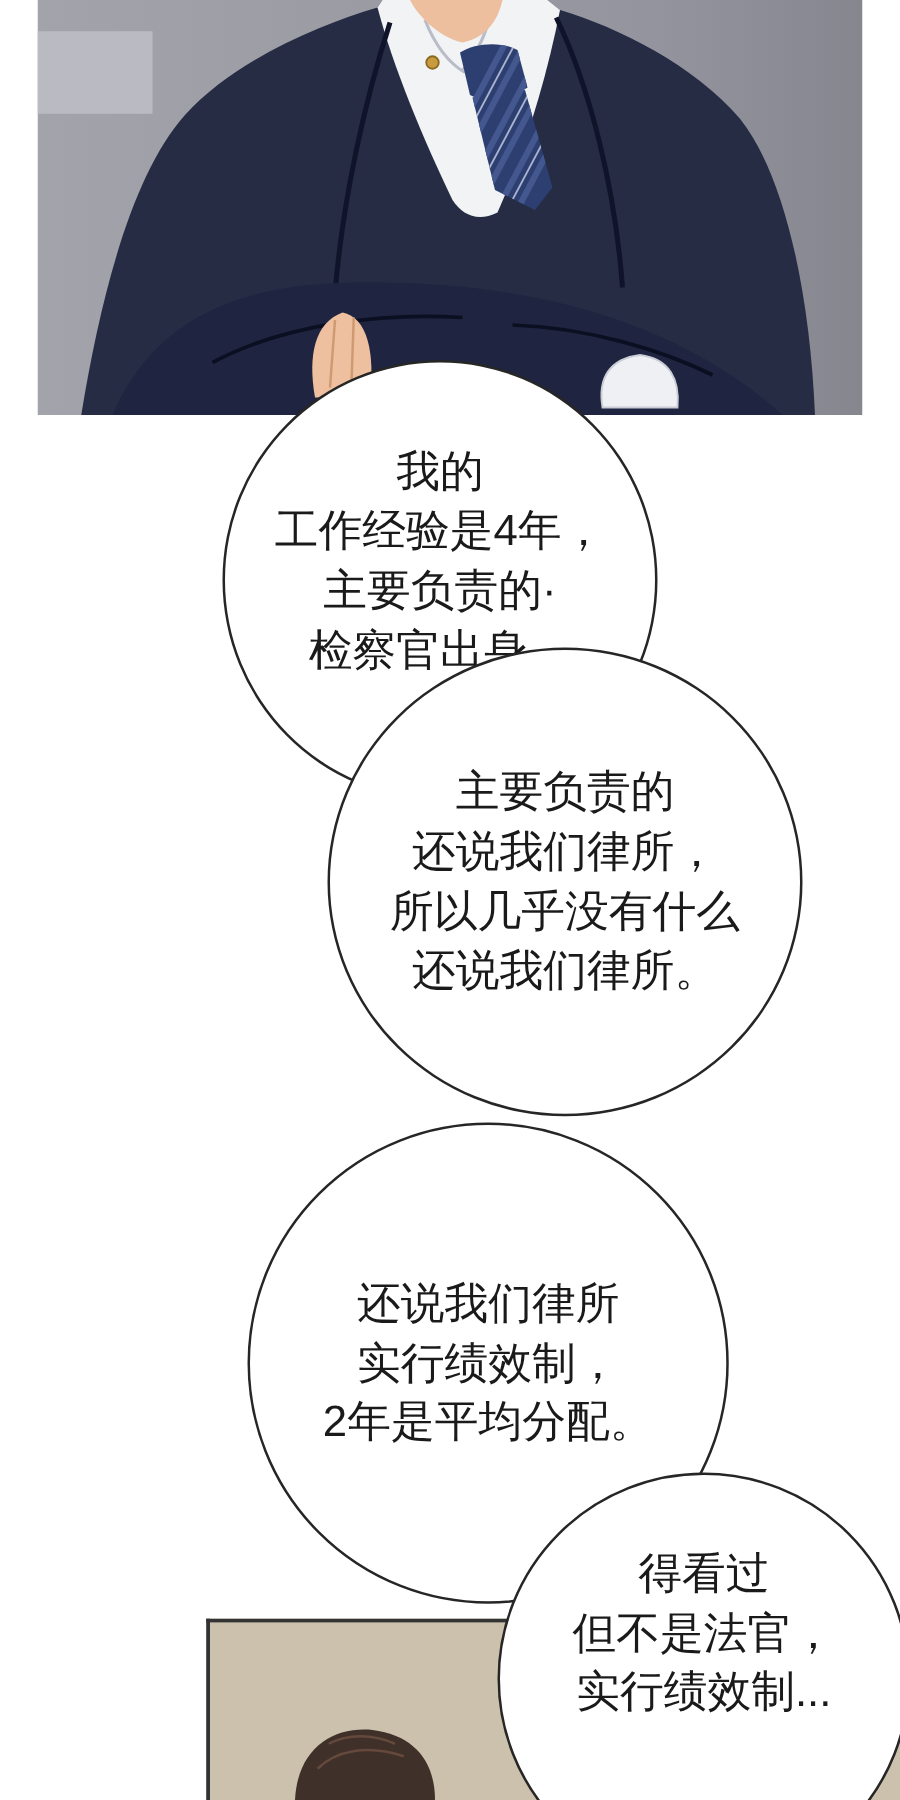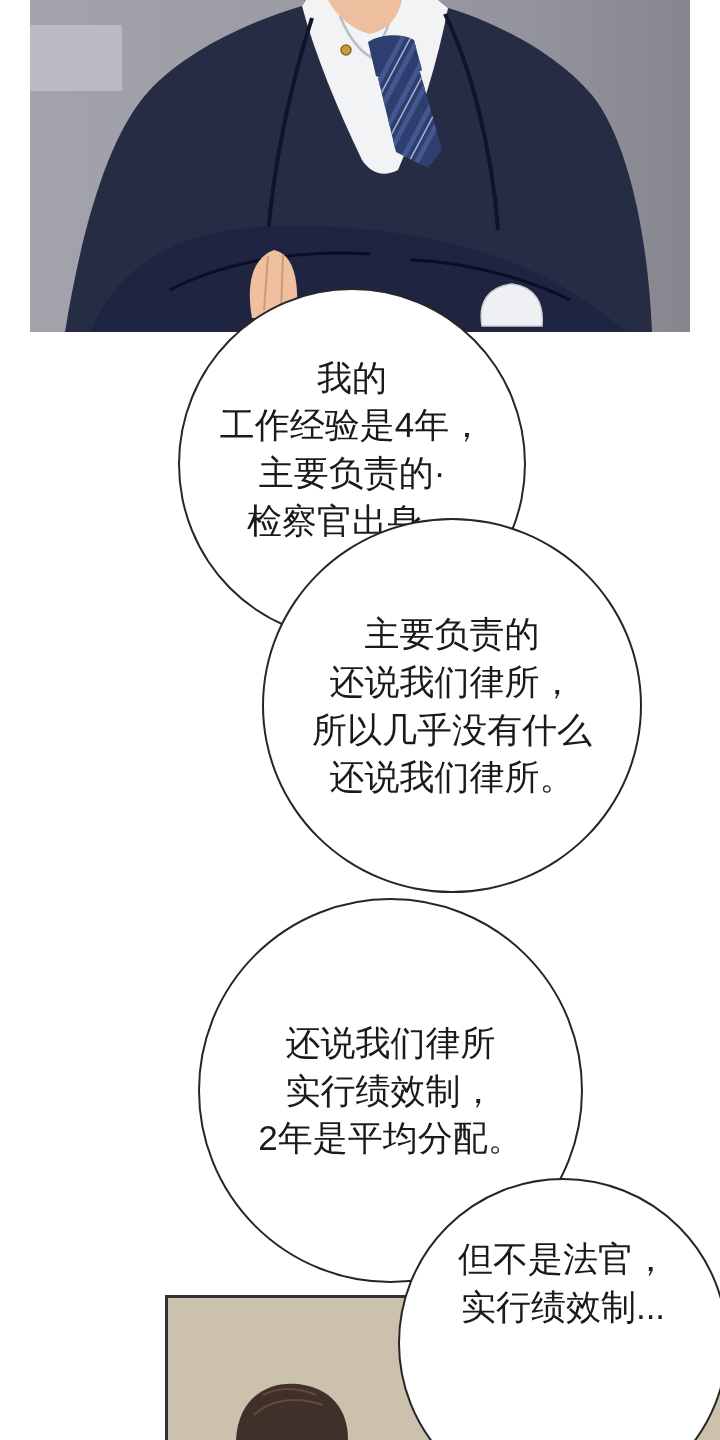--- a/index.html
+++ b/index.html
@@ -143,17 +143,18 @@
     <p>还说我们律所。</p>
   </div>
 
   <div class="bubble bubble-3">
     <p>还说我们律所</p>
     <p>实行绩效制，</p>
     <p>2年是平均分配。</p>
   </div>
 
   <div class="bubble bubble-4">
+    <p>得看过</p>
     <p>但不是法官，</p>
     <p>实行绩效制...</p>
   </div>
 
 </div>
 
 </body></html>

